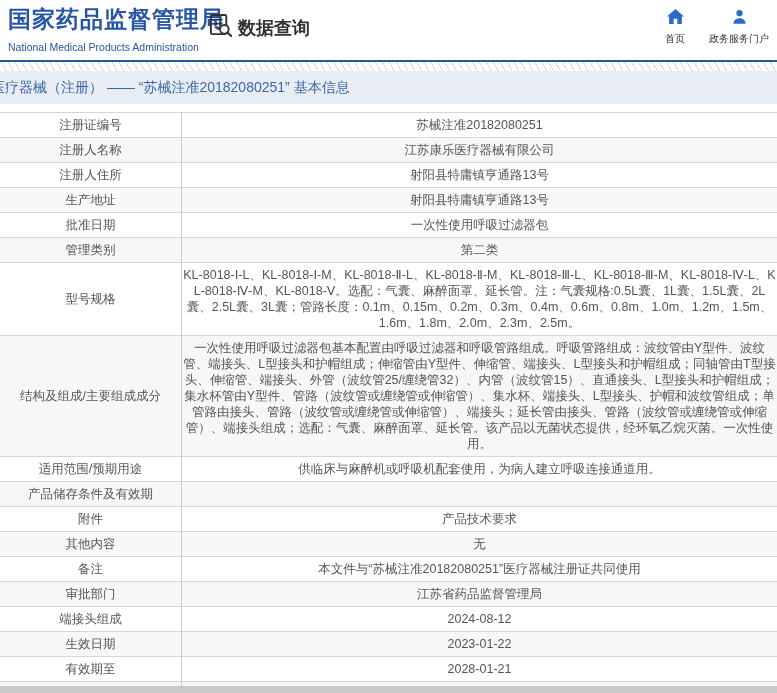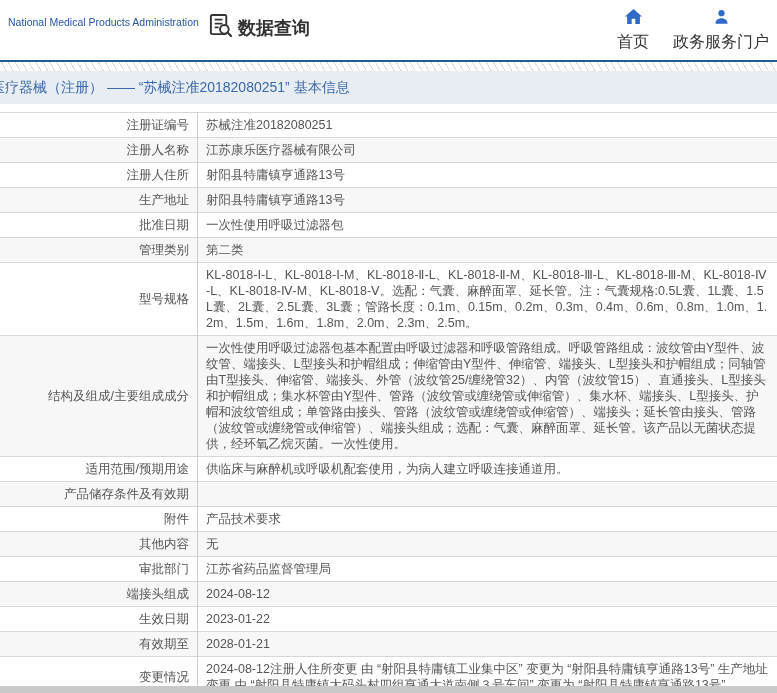--- a/index.html
+++ b/index.html
@@ -9,40 +9,41 @@
   }
   
   .header{height:60px;position:relative;background:#fff;border-bottom:2px solid #1e5c94;}
   .logo{position:absolute;left:8px;top:7px;line-height:1.1;}
   .logo-cn{font-size:23px;font-weight:bold;color:#2656a3;letter-spacing:1px;}
   .logo-en{font-size:10.5px;color:#2656a3;margin-top:10px;}
   .dq{position:absolute;left:208px;top:13px;display:flex;align-items:center;gap:5px;}
   .dq-text{font-size:18px;font-weight:bold;color:#333;}
   .nav{position:absolute;right:8px;top:9px;display:flex;gap:24px;}
   .nav-item{display:flex;flex-direction:column;align-items:center;gap:4px;cursor:pointer;}
-  .nav-label{font-size:16px;color:#333;white-space:nowrap;}
+  .nav-label{font-size:10px;color:#333;white-space:nowrap;}
   
   .stripes{height:9px;background:repeating-linear-gradient(60deg,#ffffff 0 5px,#dcdcdc 5px 6px);}
   .crumb{height:33px;background:#e8edf3;display:flex;align-items:center;overflow:hidden;}
   .crumb-text{font-size:14px;color:#3a68a8;margin-left:-9px;white-space:nowrap;}
   .gap{height:8px;background:#fff;}
   
   table.info{width:777px;border-collapse:collapse;table-layout:fixed;border-top:1px solid #d6d6d6;}
   table.info tr{border-bottom:1px solid #d6d6d6;}
   table.info tr:nth-child(even){background:#f7f7f7;}
-  table.info td{font-size:12.5px;line-height:16px;color:#555;padding:4px 8px;vertical-align:middle;word-break:break-all;}
+  table.info td{font-size:12.5px;line-height:16px;color:#555;padding:4px 0;vertical-align:middle;word-break:break-all;text-align:center;}
   td.lbl{width:181px;text-align:right;padding-right:10px;border-right:1px solid #cccccc;white-space:nowrap;}
   td.val{padding-left:12px;padding-right:12px;margin-left:12px;}
   .bottom-strip{position:absolute;left:0;bottom:0;width:777px;height:7px;background:#c9c9c9;}
 </style>
 </head>
 <body>
 
 <div class="header">
   <div class="logo">
+    <div class="logo-cn">国家药品监督管理局</div>
     <div class="logo-en">National Medical Products Administration</div>
   </div>
 
   <div class="dq">
     <span>
       <svg width="25" height="25" viewBox="0 0 26 26">
         <rect x="3" y="2" width="16" height="20" rx="1.5" fill="none" stroke="#333" stroke-width="2"></rect>
         <path d="M7 7h8M7 11h8M7 15h4" stroke="#333" stroke-width="1.8"></path>
         <circle cx="17" cy="17" r="4.5" fill="#fff" stroke="#333" stroke-width="2"></circle>
         <path d="M20.3 20.3L24 24" stroke="#333" stroke-width="2.2" stroke-linecap="round"></path>
@@ -122,20 +123,24 @@
       </tr>
       <tr>
         <td class="lbl">附件</td>
         <td class="val">产品技术要求</td>
       </tr>
       <tr>
         <td class="lbl">其他内容</td>
         <td class="val">无</td>
       </tr>
       <tr>
+        <td class="lbl">备注</td>
+        <td class="val">本文件与“苏械注准20182080251”医疗器械注册证共同使用</td>
+      </tr>
+      <tr>
         <td class="lbl">审批部门</td>
         <td class="val">江苏省药品监督管理局</td>
       </tr>
       <tr>
         <td class="lbl">端接头组成</td>
         <td class="val">2024-08-12</td>
       </tr>
       <tr>
         <td class="lbl">生效日期</td>
         <td class="val">2023-01-22</td>

